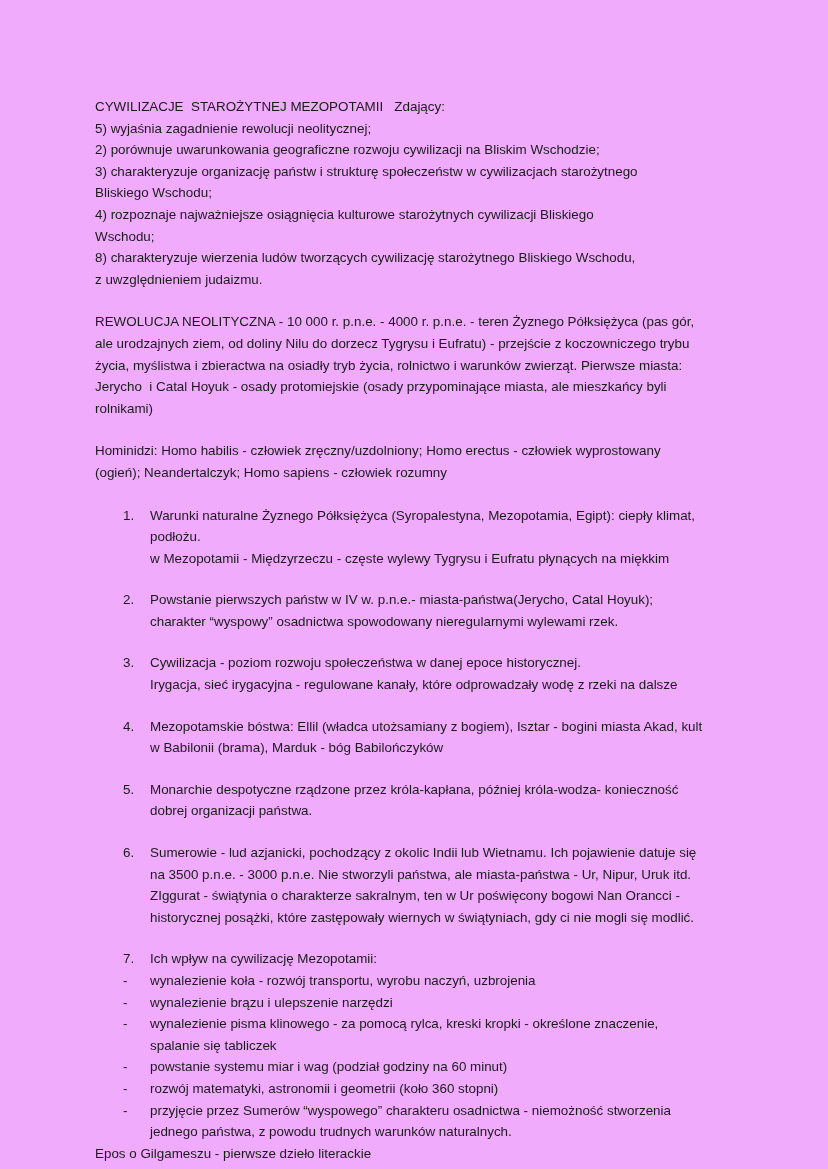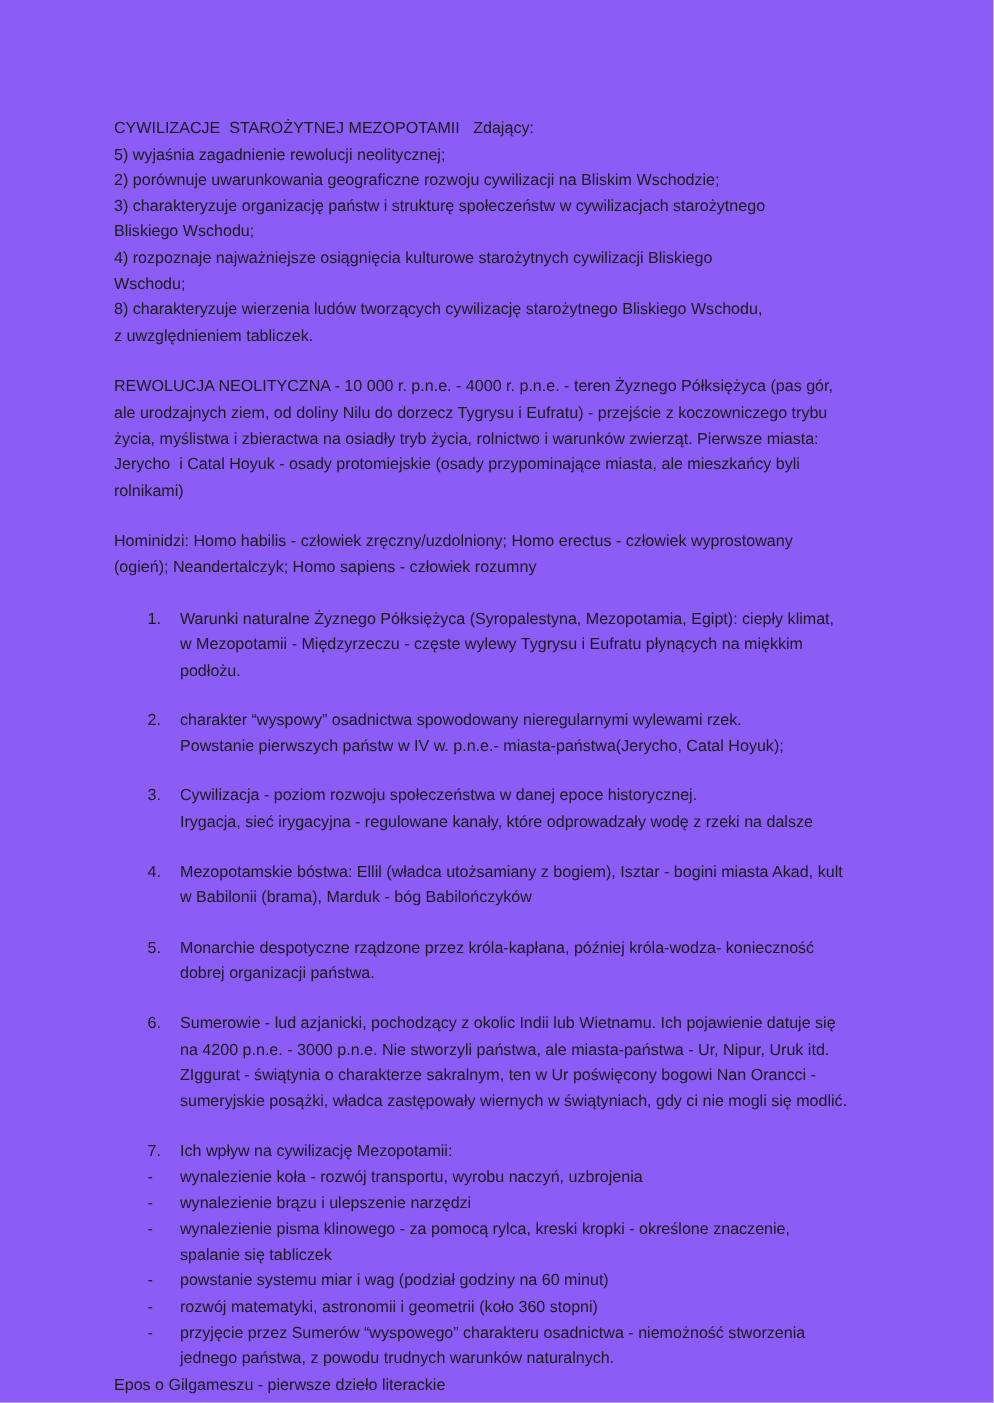--- a/index.html
+++ b/index.html
@@ -12,21 +12,21 @@
     width: 828px;
     height: 1169px;
     font-family: "Liberation Sans", sans-serif;
     color: #1b1b1b;
     -webkit-font-smoothing: antialiased;
   }
   .page {
     position: relative;
     width: 828px;
     height: 1169px;
-    background: #8b5cf6;
+    background: #f0abfc;
     box-sizing: border-box;
     padding: 96px 88px 0 95px;
   }
   .doc {
     font-size: 13.4px;
     line-height: 21.6px;
   }
   .para {
     margin: 0;
   }
@@ -91,21 +91,21 @@
     <div>
       <div class="para line">CYWILIZACJE  STAROŻYTNEJ MEZOPOTAMII   Zdający:</div>
       <div>
         <div class="para line">5) wyjaśnia zagadnienie rewolucji neolitycznej;</div>
         <div class="para line">2) porównuje uwarunkowania geograficzne rozwoju cywilizacji na Bliskim Wschodzie;</div>
         <div class="para line">3) charakteryzuje organizację państw i strukturę społeczeństw w cywilizacjach starożytnego</div>
         <div class="para line">Bliskiego Wschodu;</div>
         <div class="para line">4) rozpoznaje najważniejsze osiągnięcia kulturowe starożytnych cywilizacji Bliskiego</div>
         <div class="para line">Wschodu;</div>
         <div class="para line">8) charakteryzuje wierzenia ludów tworzących cywilizację starożytnego Bliskiego Wschodu,</div>
-        <div class="para line">z uwzględnieniem tabliczek.</div>
+        <div class="para line">z uwzględnieniem judaizmu.</div>
       </div>
     </div>
 
     <div class="block-gap"></div>
 
     <div>
       <div class="para line">REWOLUCJA NEOLITYCZNA - 10 000 r. p.n.e. - 4000 r. p.n.e. - teren Żyznego Półksiężyca (pas gór,</div>
       <div class="para line">ale urodzajnych ziem, od doliny Nilu do dorzecz Tygrysu i Eufratu) - przejście z koczowniczego trybu</div>
       <div class="para line">życia, myślistwa i zbieractwa na osiadły tryb życia, rolnictwo i warunków zwierząt. Pierwsze miasta:</div>
       <div class="para line">Jerycho  i Catal Hoyuk - osady protomiejskie (osady przypominające miasta, ale mieszkańcy byli</div>
@@ -119,28 +119,28 @@
       <div class="para line">(ogień); Neandertalczyk; Homo sapiens - człowiek rozumny</div>
     </div>
 
     <div class="block-gap"></div>
 
     <ol class="num-list">
 
       <li class="num-item">
         <span class="num-marker">1.</span>
         <span class="line">Warunki naturalne Żyznego Półksiężyca (Syropalestyna, Mezopotamia, Egipt): ciepły klimat,</span>
+        <span class="line">podłożu.</span>
         <span class="line">w Mezopotamii - Międzyrzeczu - częste wylewy Tygrysu i Eufratu płynących na miękkim</span>
-        <span class="line">podłożu.</span>
       </li>
 
       <li class="num-item">
         <span class="num-marker">2.</span>
+        <span class="line">Powstanie pierwszych państw w IV w. p.n.e.- miasta-państwa(Jerycho, Catal Hoyuk);</span>
         <span class="line">charakter “wyspowy” osadnictwa spowodowany nieregularnymi wylewami rzek.</span>
-        <span class="line">Powstanie pierwszych państw w IV w. p.n.e.- miasta-państwa(Jerycho, Catal Hoyuk);</span>
       </li>
 
       <li class="num-item">
         <span class="num-marker">3.</span>
         <span class="line">Cywilizacja - poziom rozwoju społeczeństwa w danej epoce historycznej.</span>
         <span class="line">Irygacja, sieć irygacyjna - regulowane kanały, które odprowadzały wodę z rzeki na dalsze</span>
       </li>
 
       <li class="num-item">
         <span class="num-marker">4.</span>
@@ -150,23 +150,23 @@
 
       <li class="num-item">
         <span class="num-marker">5.</span>
         <span class="line">Monarchie despotyczne rządzone przez króla-kapłana, później króla-wodza- konieczność</span>
         <span class="line">dobrej organizacji państwa.</span>
       </li>
 
       <li class="num-item">
         <span class="num-marker">6.</span>
         <span class="line">Sumerowie - lud azjanicki, pochodzący z okolic Indii lub Wietnamu. Ich pojawienie datuje się</span>
-        <span class="line">na 4200 p.n.e. - 3000 p.n.e. Nie stworzyli państwa, ale miasta-państwa - Ur, Nipur, Uruk itd.</span>
+        <span class="line">na 3500 p.n.e. - 3000 p.n.e. Nie stworzyli państwa, ale miasta-państwa - Ur, Nipur, Uruk itd.</span>
         <span class="line">ZIggurat - świątynia o charakterze sakralnym, ten w Ur poświęcony bogowi Nan Orancci -</span>
-        <span class="line">sumeryjskie posążki, władca zastępowały wiernych w świątyniach, gdy ci nie mogli się modlić.</span>
+        <span class="line">historycznej posążki, które zastępowały wiernych w świątyniach, gdy ci nie mogli się modlić.</span>
       </li>
 
       <li class="num-item" style="margin-bottom:0;">
         <span class="num-marker">7.</span>
         <span class="line">Ich wpływ na cywilizację Mezopotamii:</span>
       </li>
     </ol>
 
     <ul class="dash-list">
       <li class="dash-item">

